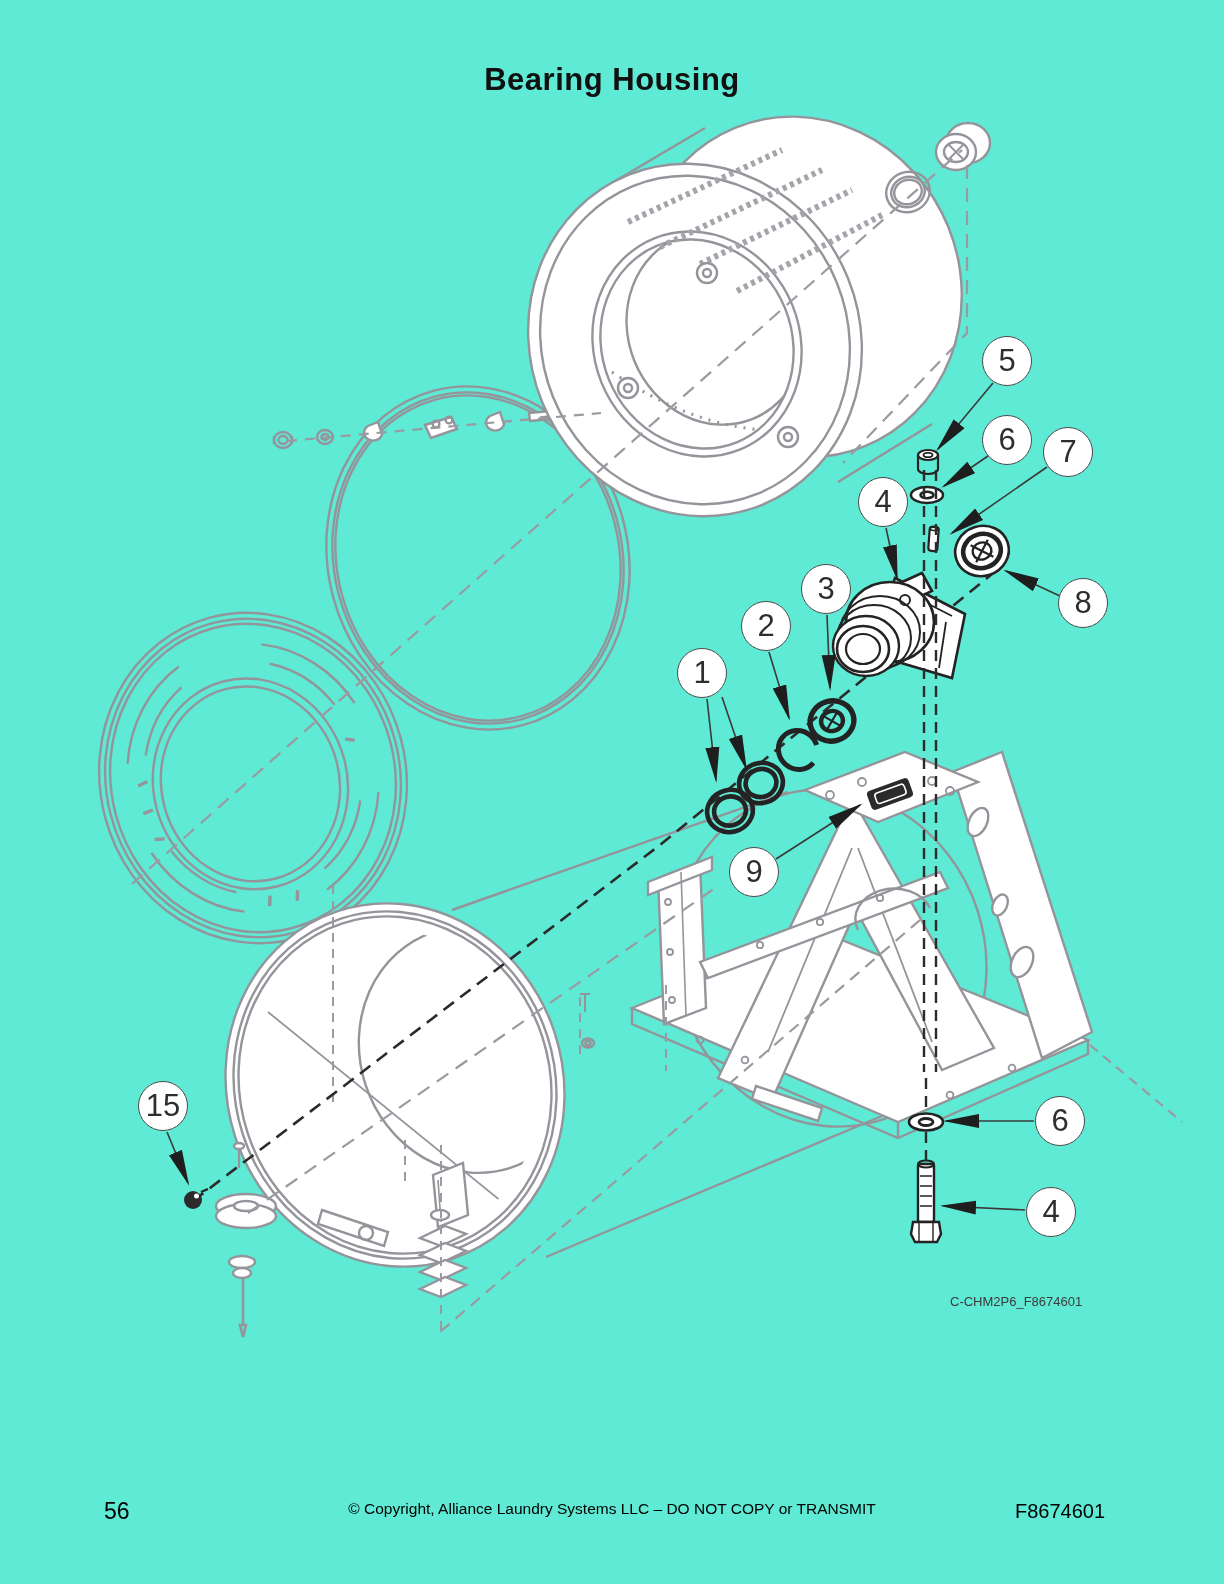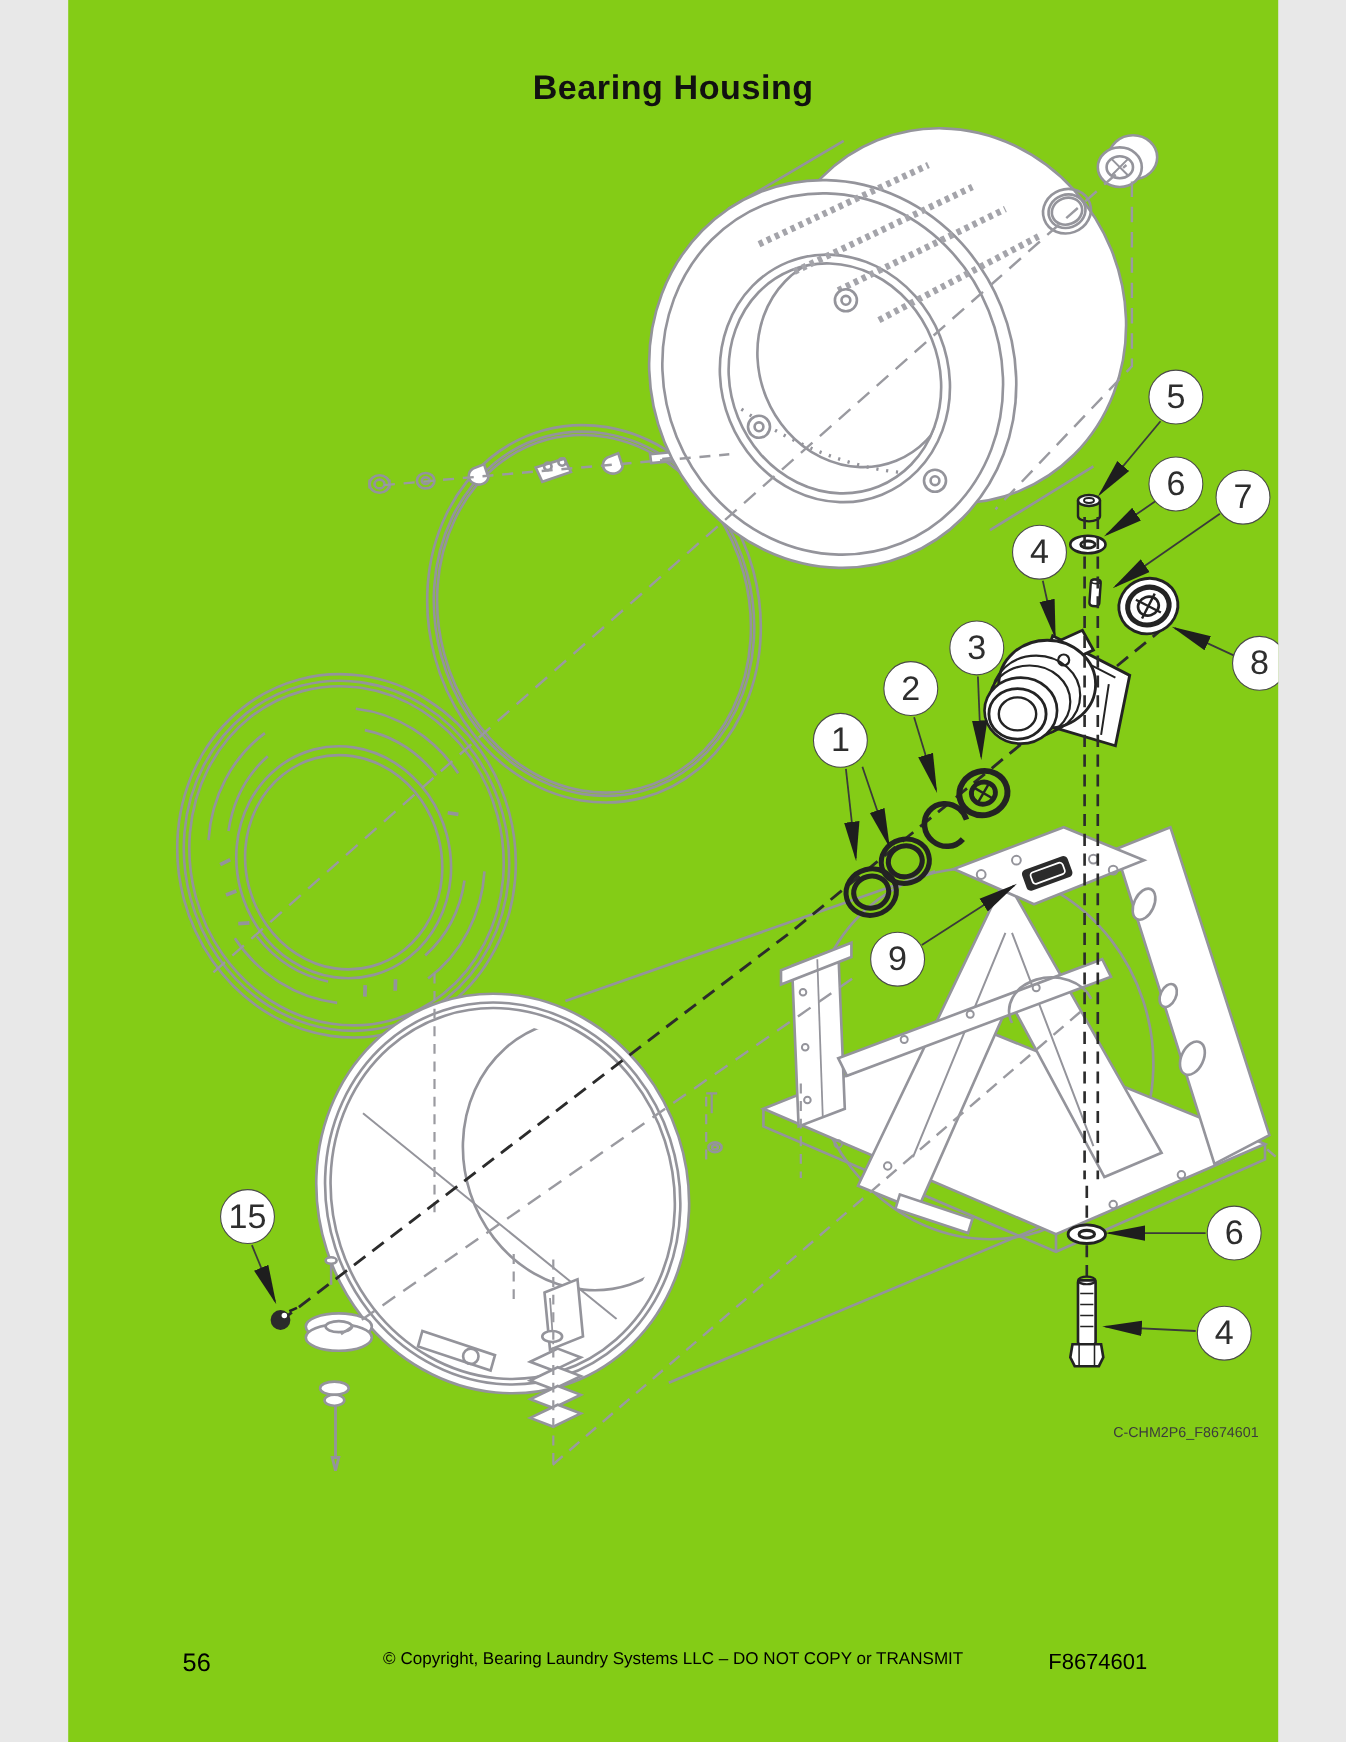--- a/index.html
+++ b/index.html
@@ -1,17 +1,17 @@
 <!DOCTYPE html>
 <html><head>
 <meta charset="utf-8">
 <style>
   html,body{margin:0;padding:0;background:#e8e8e8;}
   .page{
-    position:relative;width:1100px;height:1584px;background:#84cc16;
+    position:relative;width:1224px;height:1584px;background:#5eead4;
     margin:0 auto;font-family:"Liberation Sans","DejaVu Sans",sans-serif;
     overflow:hidden;
   }
   .title{
     position:absolute;top:62px;left:0;width:100%;text-align:center;
     font-size:31px;font-weight:bold;color:#111;letter-spacing:.5px;
   }
   .diagram-svg{position:absolute;left:0;top:0;width:1224px;height:1584px;}
   .callout{
     position:absolute;width:50px;height:50px;border:1.6px solid #4a4a4a;
@@ -354,16 +354,16 @@
       <span>15</span>
     </div>
   <div class="callout" style="left:1035px;top:1096px;">
       <span>6</span>
     </div>
 
   <div class="fig-code">C-CHM2P6_F8674601</div>
 
   <div class="footer">
     <span class="pgnum">56</span>
-    <span class="copy">© Copyright, Bearing Laundry Systems LLC – DO NOT COPY or TRANSMIT</span>
+    <span class="copy">© Copyright, Alliance Laundry Systems LLC – DO NOT COPY or TRANSMIT</span>
     <span class="docnum">F8674601</span>
   </div>
 </div>
 
 </body></html>

